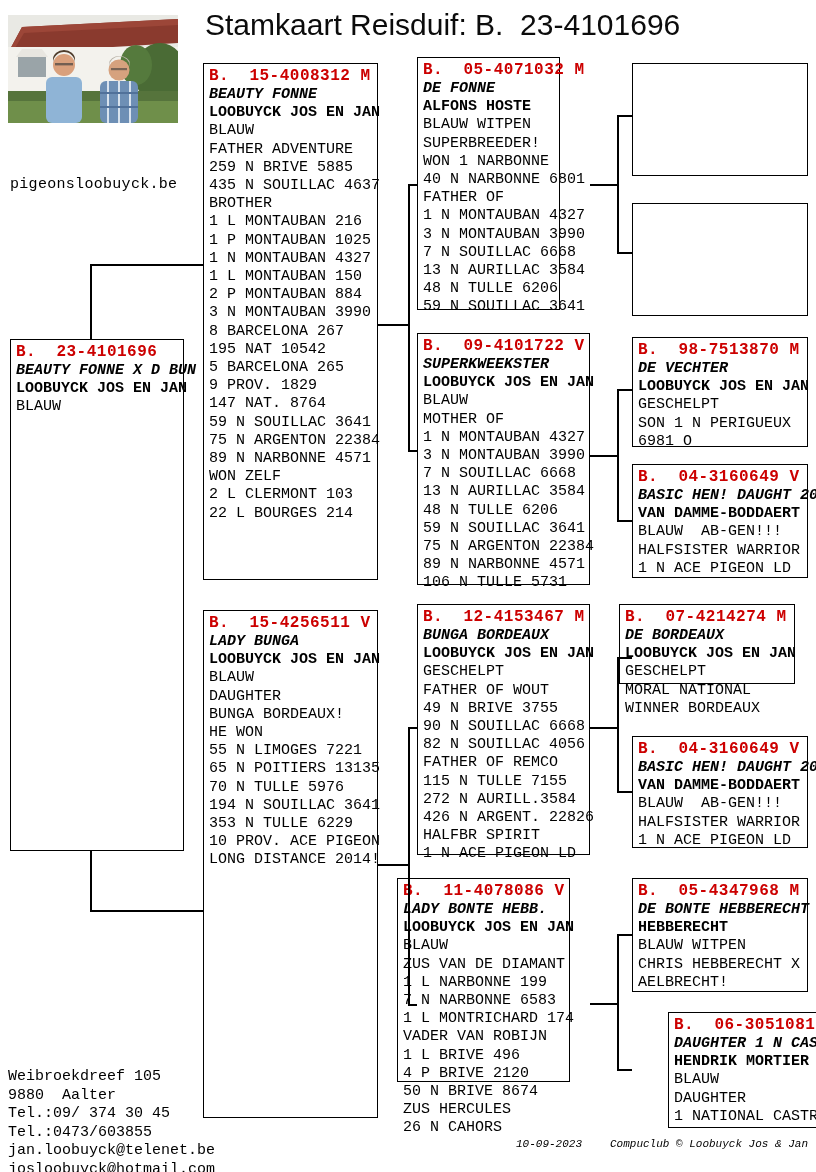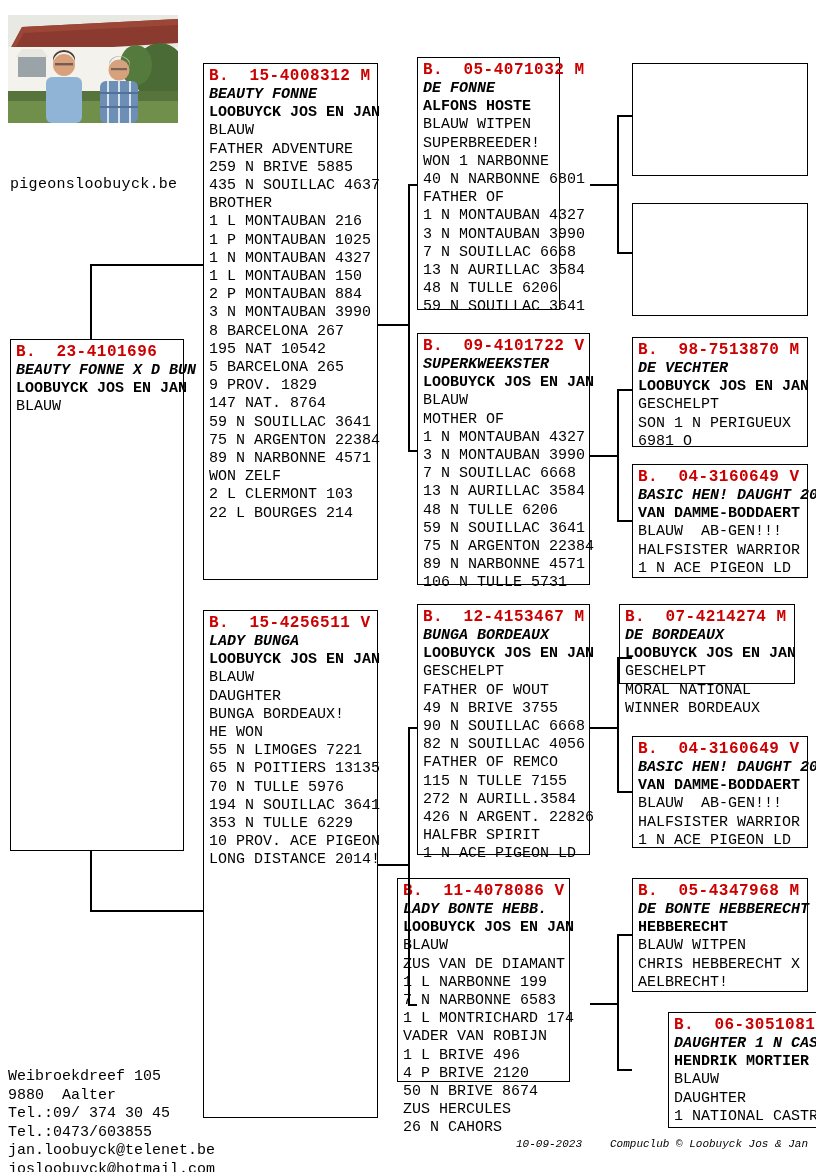--- a/index.html
+++ b/index.html
@@ -36,20 +36,21 @@
   }
   .footer.date { left:516px; }
   .footer.copy { left:610px; }
   .photo { position:absolute; left:8px; top:15px; }
 </style>
 </head>
 <body>
 
 <div class="page">
 
+  <div class="title">Stamkaart Reisduif: B.  23-4101696</div>
 
   <svg class="photo" width="170" height="108" viewBox="0 0 170 108">
     <rect x="0" y="0" width="170" height="108" fill="#e9e9e4"></rect>
     <polygon points="0,38 14,12 170,4 170,28 40,36" fill="#8a3a2e"></polygon>
     <polygon points="0,38 14,12 170,4 170,10 16,18 4,38" fill="#9c4638"></polygon>
     <rect x="0" y="32" width="170" height="50" fill="#f3f2ed"></rect>
     <rect x="10" y="42" width="28" height="20" fill="#9aa4a8"></rect>
     <polygon points="8,42 40,42 34,34 14,34" fill="#e8e6e0"></polygon>
     <rect x="126" y="40" width="30" height="18" fill="#9aa4a8"></rect>
     <ellipse cx="152" cy="58" rx="26" ry="30" fill="#4a6b35"></ellipse>

